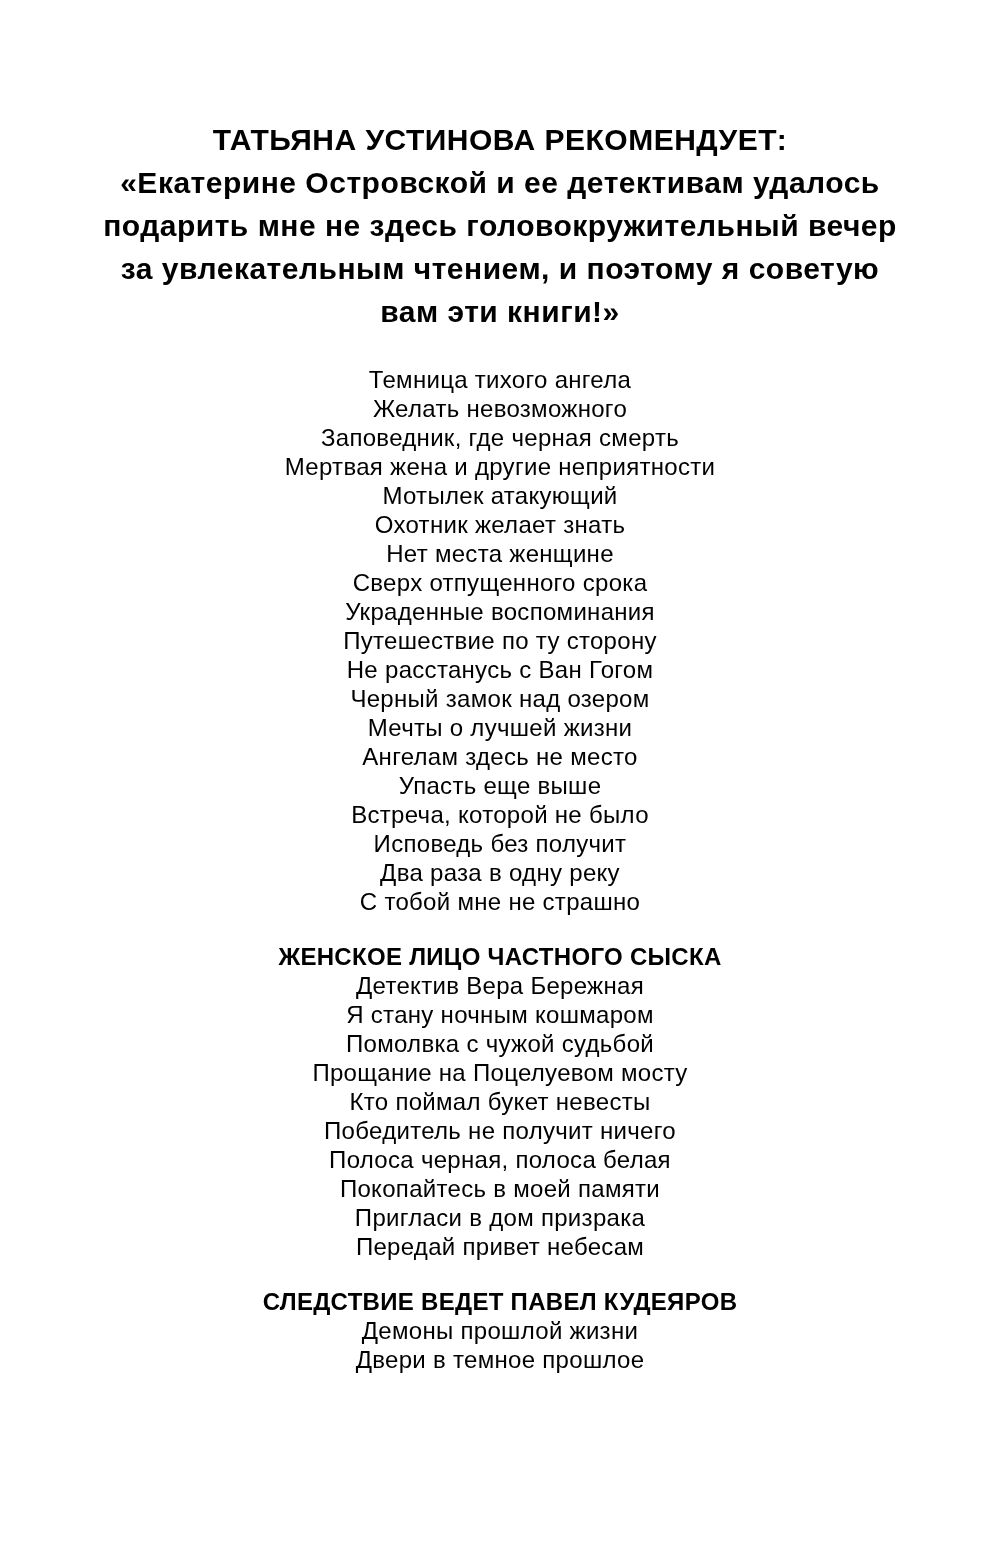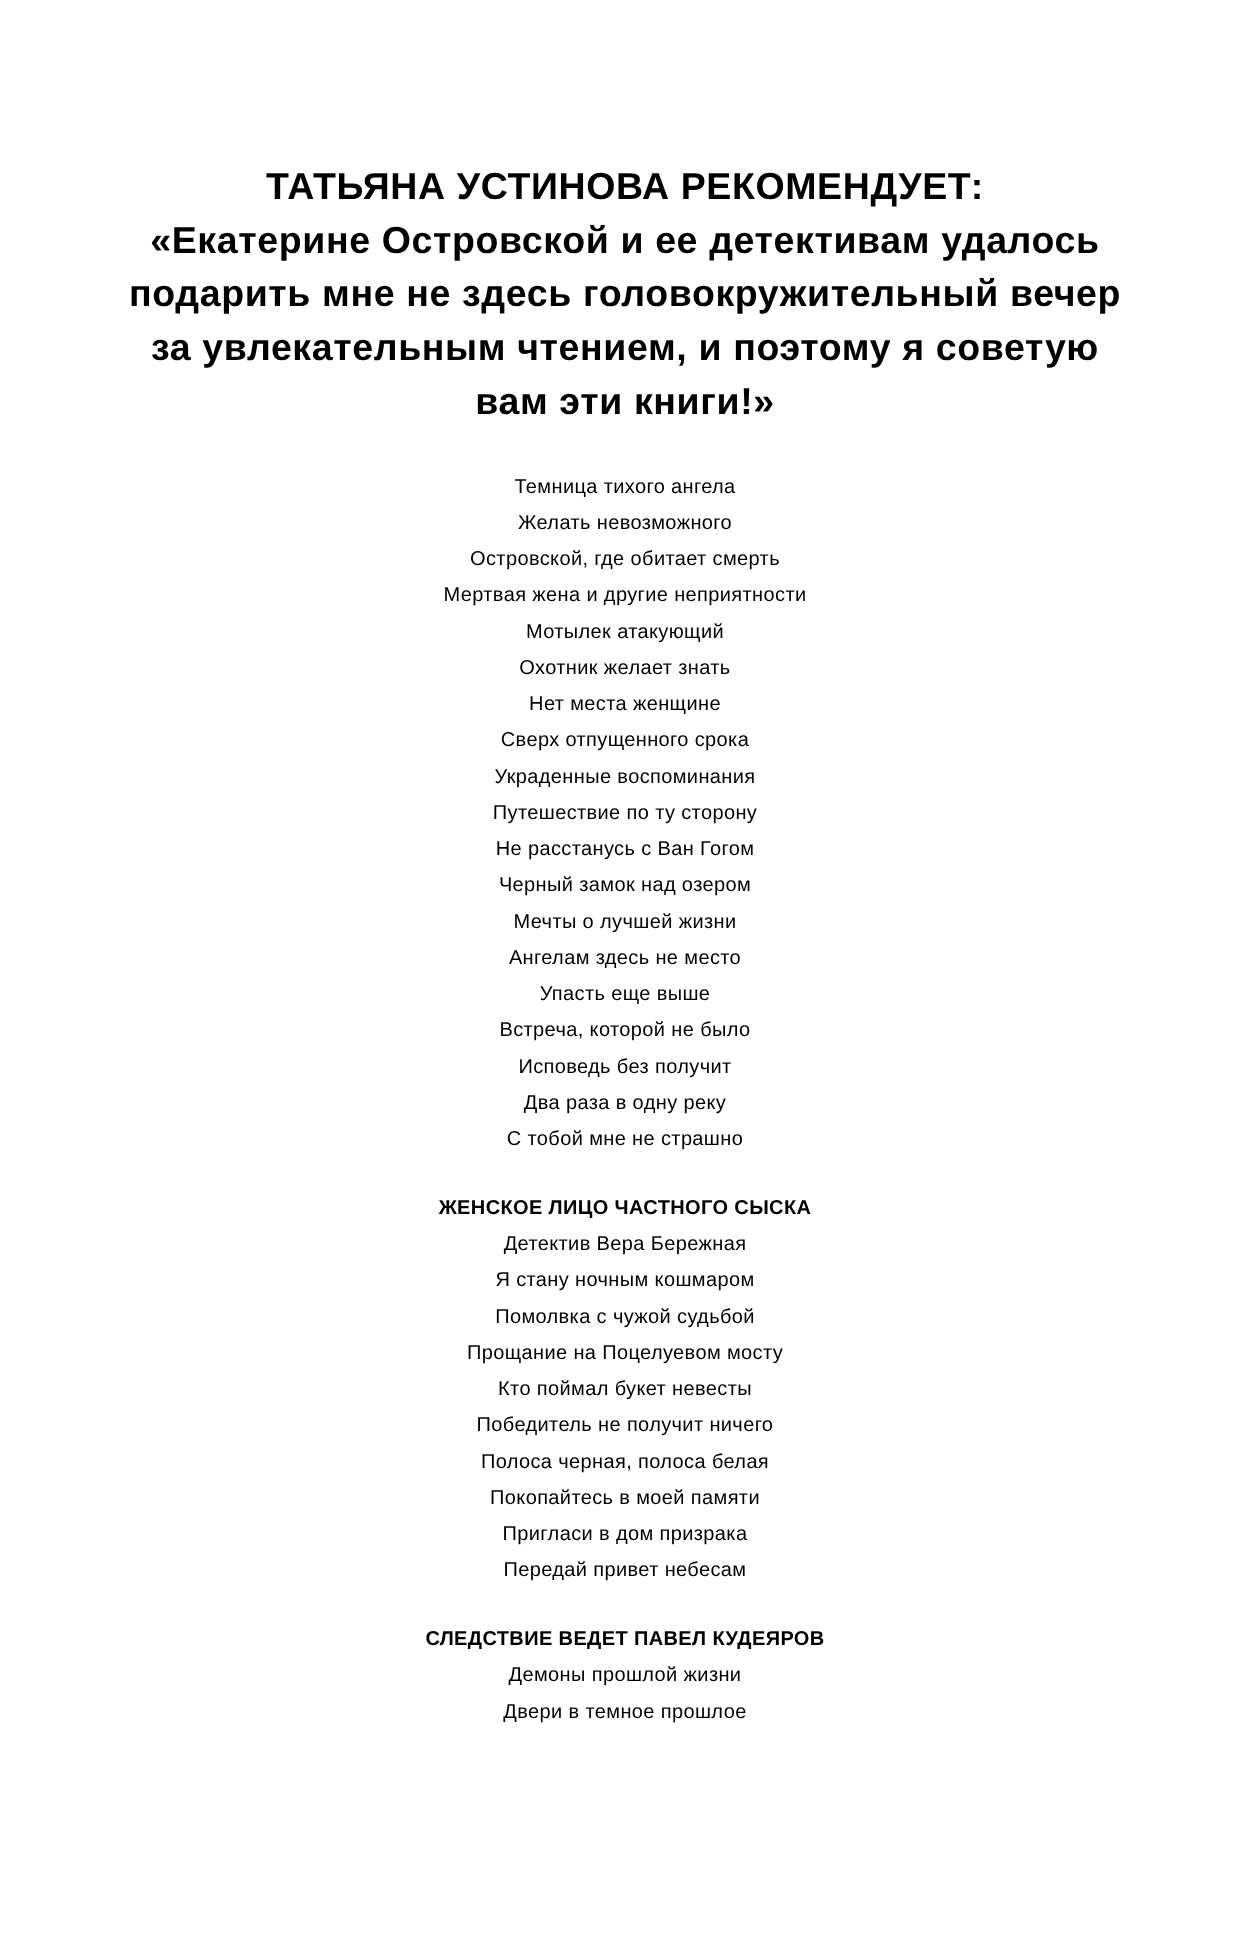--- a/index.html
+++ b/index.html
@@ -16,29 +16,29 @@
     font-family: "Liberation Sans", "DejaVu Sans", sans-serif;
     text-align: center;
     overflow: hidden;
   }
   .quote-block {
     padding-top: 112px;
     font-size: 30px;
     line-height: 43px;
     font-weight: 700;
     letter-spacing: 0.5px;
-    margin: 16px auto;
+    margin: 6px auto;
     width: 860px;
   }
   .quote-line {
     white-space: nowrap;
   }
   .book-lists {
     margin-top: 32px;
-    font-size: 16px;
+    font-size: 24px;
     line-height: 29px;
     letter-spacing: 0.3px;
   }
   .book-section { margin: 0; }
   .section-heading {
     font-weight: 700;
     margin-top: 26px;
   }
   .book-title {
     white-space: nowrap;
@@ -55,21 +55,21 @@
     <div class="quote-line">подарить мне не здесь головокружительный вечер</div>
     <div class="quote-line">за увлекательным чтением, и поэтому я советую</div>
     <div class="quote-line">вам эти книги!»</div>
   </div>
 
   <div class="book-lists">
 
     <div class="book-section">
       <div class="book-title">Темница тихого ангела</div>
       <div class="book-title">Желать невозможного</div>
-      <div class="book-title">Островской, где обитает смерть</div>
+      <div class="book-title">Заповедник, где черная смерть</div>
       <div class="book-title">Мертвая жена и другие неприятности</div>
       <div class="book-title">Мотылек атакующий</div>
       <div class="book-title">Охотник желает знать</div>
       <div class="book-title">Нет места женщине</div>
       <div class="book-title">Сверх отпущенного срока</div>
       <div class="book-title">Украденные воспоминания</div>
       <div class="book-title">Путешествие по ту сторону</div>
       <div class="book-title">Не расстанусь с Ван Гогом</div>
       <div class="book-title">Черный замок над озером</div>
       <div class="book-title">Мечты о лучшей жизни</div>

